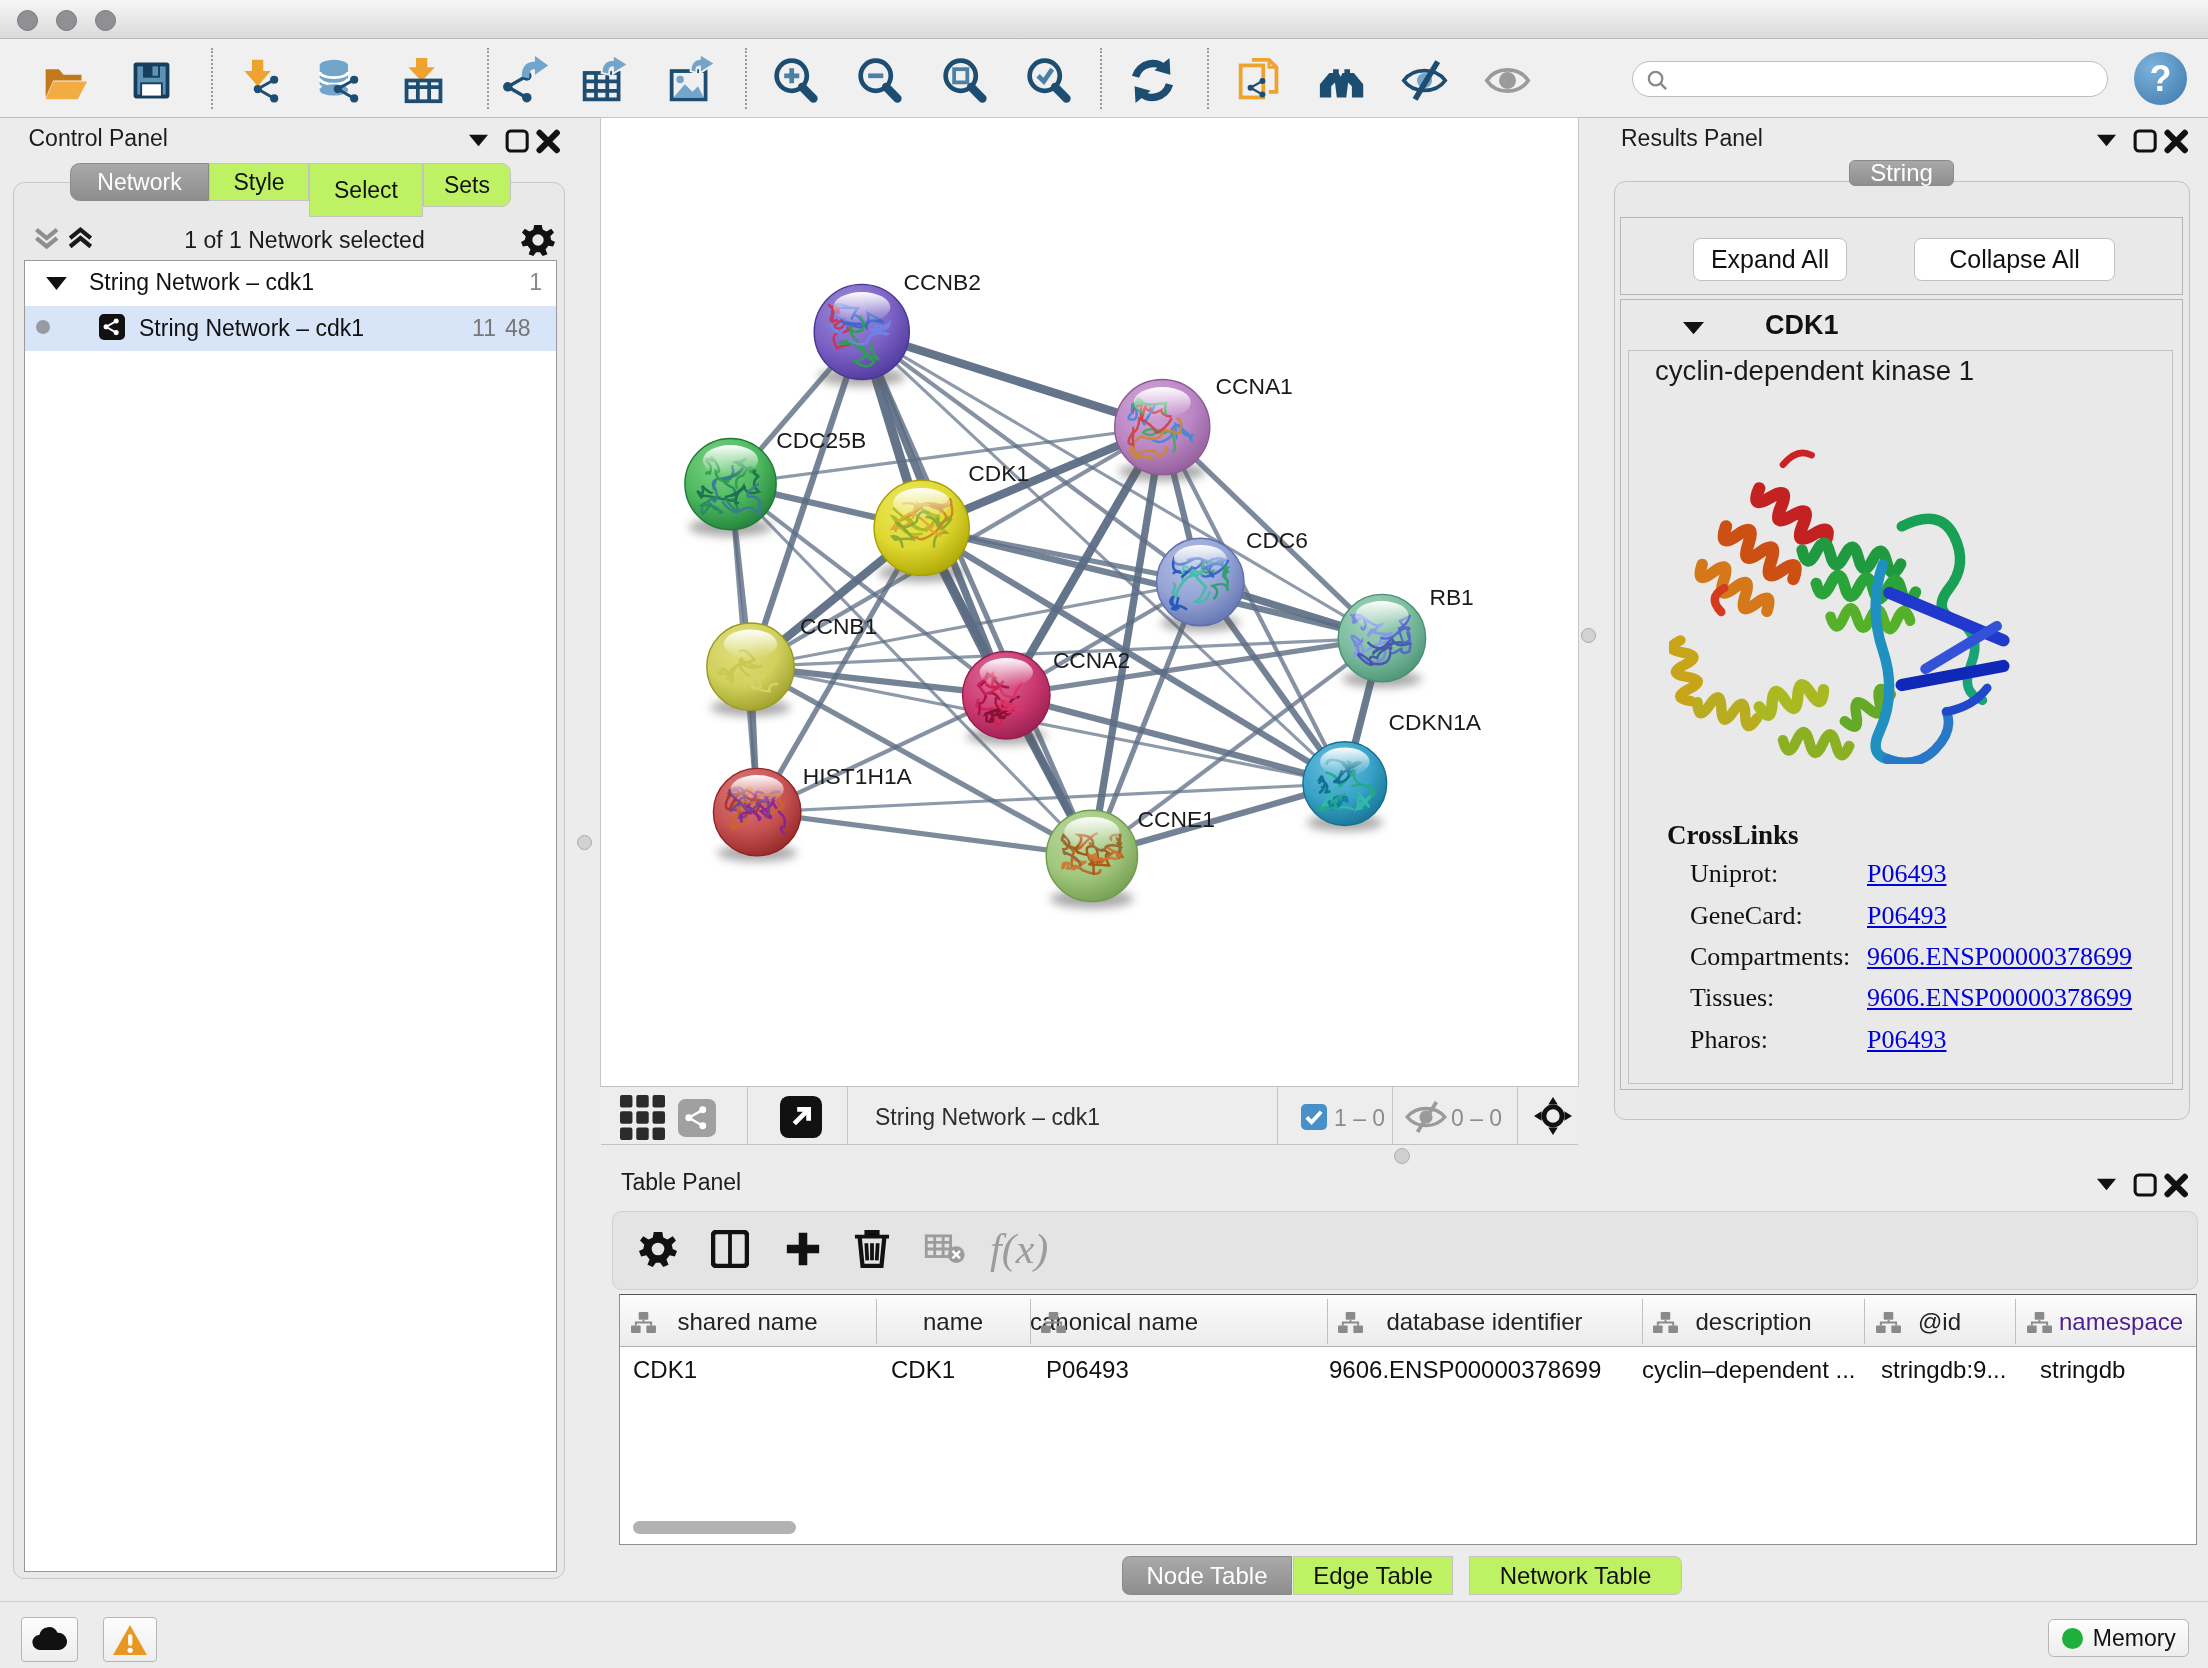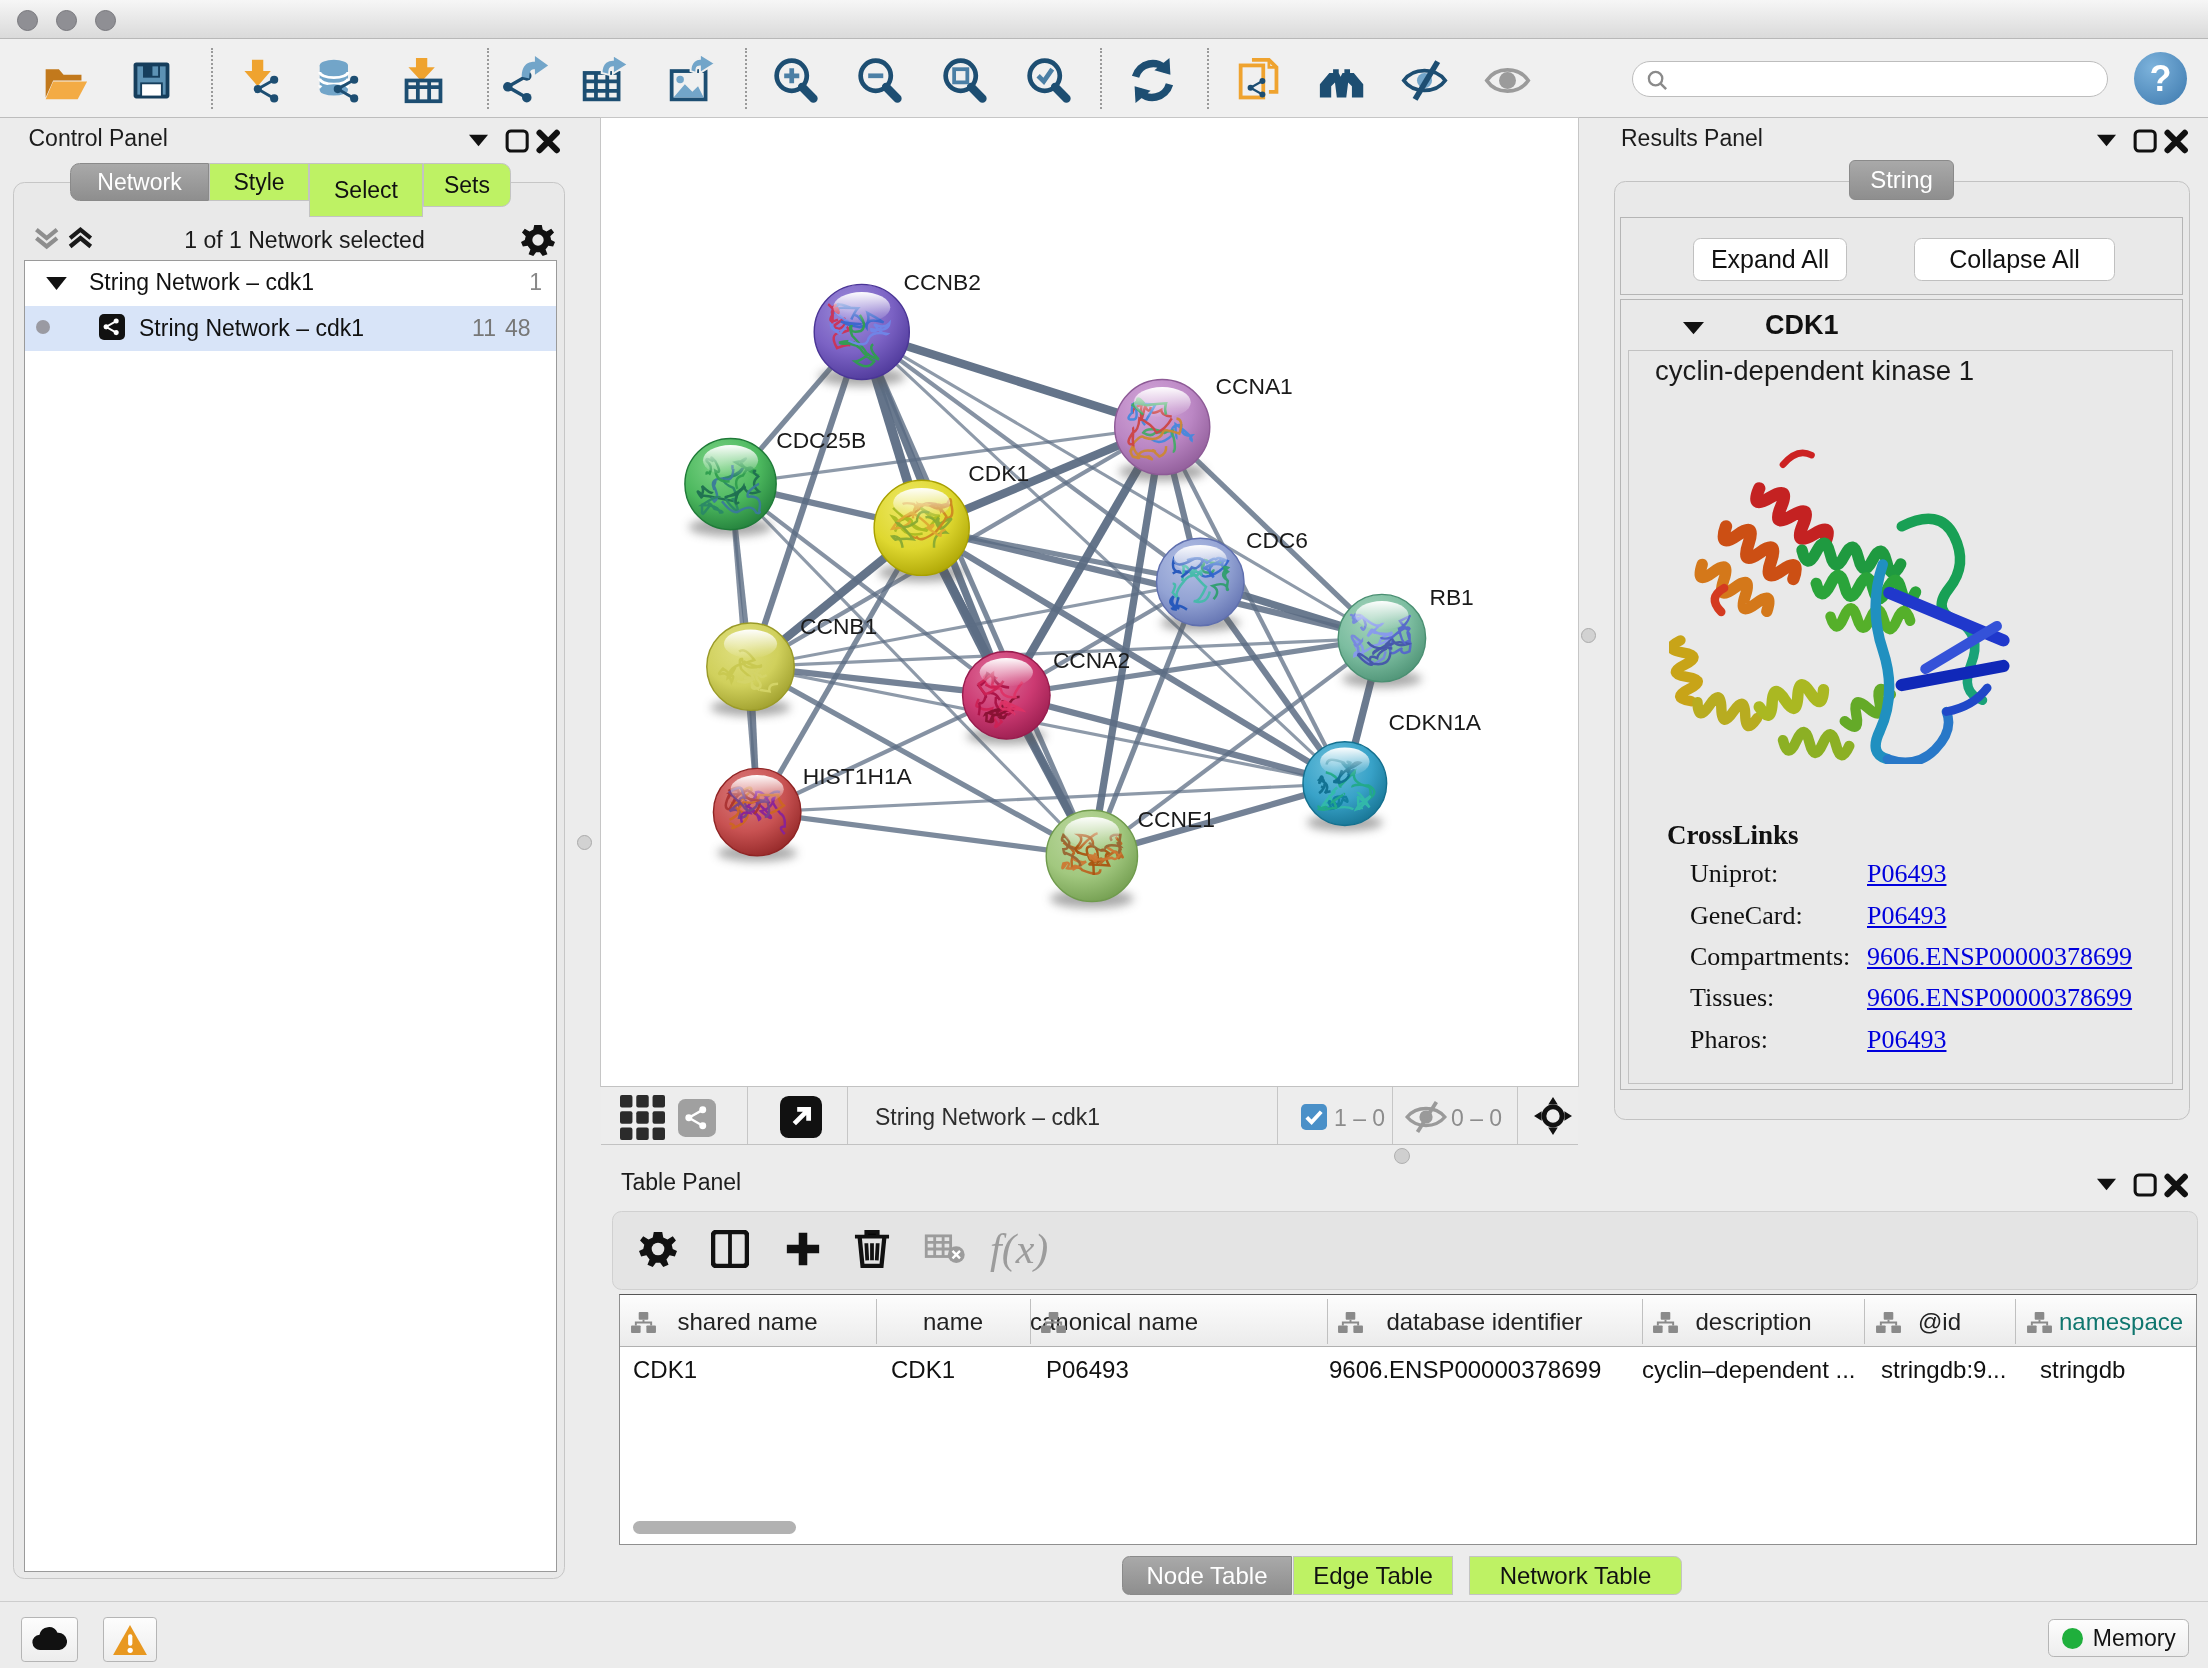--- a/index.html
+++ b/index.html
@@ -535,21 +535,21 @@
 <div class="abs" style="left:1581px;top:628px;width:15px;height:15px;border-radius:50%;background:#d2d2d2;border:1px solid #aaa"></div>
 <div class="abs" style="left:1394px;top:1148px;width:16px;height:16px;border-radius:50%;background:#cfcfcf;border:1px solid #b0b0b0"></div>
 <div class="abs panel-title" style="left:1621px;top:125px">Results Panel</div>
 
 <svg class="abs" style="left:2096px;top:128px" width="105" height="27" viewBox="0 0 110 28">
 <path d="M1 7 L21 7 L11 19 Z" fill="#111"></path>
 <rect x="41" y="3" width="21" height="21" rx="4" fill="none" stroke="#111" stroke-width="3.2"></rect>
 <path d="M75 5 L93 23 M93 5 L75 23" stroke="#111" stroke-width="6.5" stroke-linecap="round"></path>
 </svg>
 <div class="abs" style="left:1614px;top:181px;width:576px;height:939px;background:#e9e9e9;border:1px solid #c2c2c2;border-radius:11.4px"></div>
-<div class="tab sel" style="left:1849px;top:160px;width:105px;height:40px;border-radius:6px;font-size:24px">String</div>
+<div class="tab sel" style="left:1849px;top:160px;width:105px;height:26px;border-radius:6px;font-size:24px">String</div>
 <div class="abs" style="left:1620px;top:217px;width:563px;height:78px;border:1px solid #b5b5b5"></div>
 <div class="btn" style="left:1693px;top:238px;width:154px;height:43px">Expand All</div>
 <div class="btn" style="left:1914px;top:238px;width:201px;height:43px">Collapse All</div>
 <div class="abs" style="left:1620px;top:299px;width:563px;height:791px;border:1px solid #b5b5b5"></div>
 <svg class="abs" style="left:1682px;top:321px" width="23" height="14.3" viewBox="0 0 24 15">
     <path d="M1 1 L23 1 L12 14 Z" fill="#111"></path>
   </svg>
 <div class="abs" style="left:1765px;top:310px;font-size:27px;font-weight:bold;color:#111">CDK1</div>
 <div class="abs" style="left:1628px;top:350px;width:545px;height:734px;border:1px solid #c2c2c2"></div>
 <div class="abs" style="left:1655px;top:355px;font-size:27.6px;color:#1a1a1a">cyclin-dependent kinase 1</div>
@@ -678,21 +678,21 @@
     <svg width="25" height="23" viewBox="0 0 26 24">
       <g fill="#8a8a8a">
         <rect x="8" y="1" width="10" height="8" rx="1"></rect>
         <rect x="0" y="15" width="10" height="8" rx="1"></rect>
         <rect x="16" y="15" width="10" height="8" rx="1"></rect>
       </g>
       <path d="M13 9 L13 12 M5 15 L5 12 L21 12 L21 15" stroke="#8a8a8a" stroke-width="2" fill="none"></path>
     </svg>
   </div>
 <div class="abs" style="left:2015px;top:1299px;width:0;height:45px;border-left:1px solid #c0c0c0"></div>
-<div class="abs" style="left:2059px;top:1308px;width:140px;font-size:24px;color:#0f766e;overflow:hidden;white-space:nowrap">namespace</div>
+<div class="abs" style="left:2059px;top:1308px;width:140px;font-size:24px;color:#4c1d95;overflow:hidden;white-space:nowrap">namespace</div>
 <div class="abs" style="left:2027px;top:1311px">
     <svg width="25" height="23" viewBox="0 0 26 24">
       <g fill="#8a8a8a">
         <rect x="8" y="1" width="10" height="8" rx="1"></rect>
         <rect x="0" y="15" width="10" height="8" rx="1"></rect>
         <rect x="16" y="15" width="10" height="8" rx="1"></rect>
       </g>
       <path d="M13 9 L13 12 M5 15 L5 12 L21 12 L21 15" stroke="#8a8a8a" stroke-width="2" fill="none"></path>
     </svg>
   </div>

